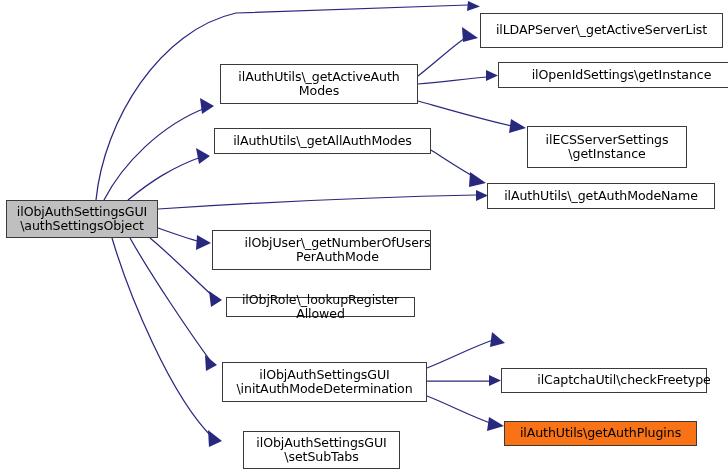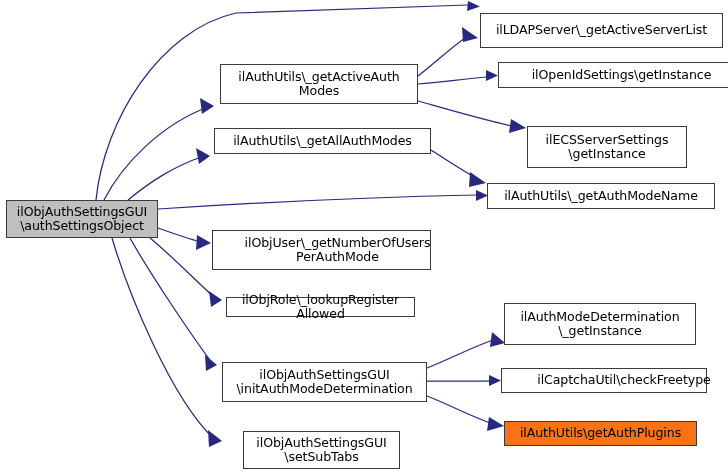--- a/index.html
+++ b/index.html
@@ -99,17 +99,15 @@
 \getInstance</div>
     <div class="node" style="left: 487px; top: 183px; width: 228px; height: 26px; background: rgb(255, 255, 255); border-color: rgb(58, 58, 58); text-align: right;">ilAuthUtils\_getAuthModeName</div>
     <div class="node" style="left: 212px; top: 230px; width: 219px; height: 40px; background: rgb(255, 255, 255); border-color: rgb(58, 58, 58); padding-left: 32px;">ilObjUser\_getNumberOfUsers
 PerAuthMode</div>
     <div class="node" style="left: 226px; top: 297px; width: 189px; height: 20px; background: rgb(255, 255, 255); border-color: rgb(58, 58, 58);">ilObjRole\_lookupRegister
 Allowed</div>
     <div class="node" style="left: 222px; top: 362px; width: 205px; height: 40px; background: rgb(255, 255, 255); border-color: rgb(58, 58, 58);">ilObjAuthSettingsGUI
 \initAuthModeDetermination</div>
     <div class="node" style="left: 243px; top: 431px; width: 157px; height: 38px; background: rgb(255, 255, 255); border-color: rgb(58, 58, 58);">ilObjAuthSettingsGUI
 \setSubTabs</div>
-    <div class="node" style="left: 504px; top: 303px; width: 192px; height: 42px; background: rgb(255, 255, 255); border-color: rgb(58, 58, 58);">ilAuthModeDetermination
-\_getInstance</div>
     <div class="node" style="left: 501px; top: 368px; width: 206px; height: 25px; background: rgb(255, 255, 255); border-color: rgb(58, 58, 58); padding-left: 40px;">ilCaptchaUtil\checkFreetype</div>
     <div class="node" style="left: 504px; top: 421px; width: 193px; height: 25px; background: #f97316; border-color: rgb(58, 58, 58);">ilAuthUtils\getAuthPlugins</div>
   </div>
 
 </body></html>

